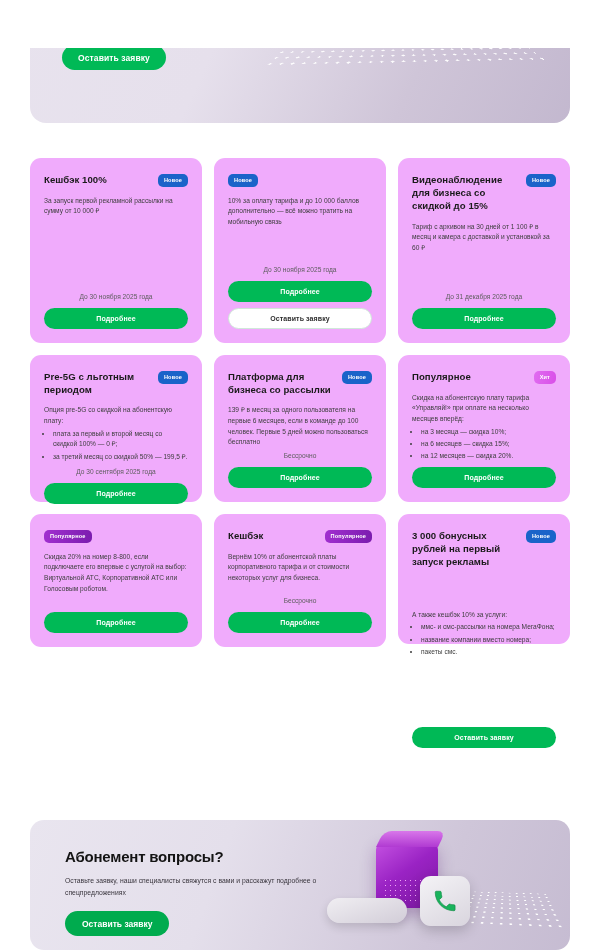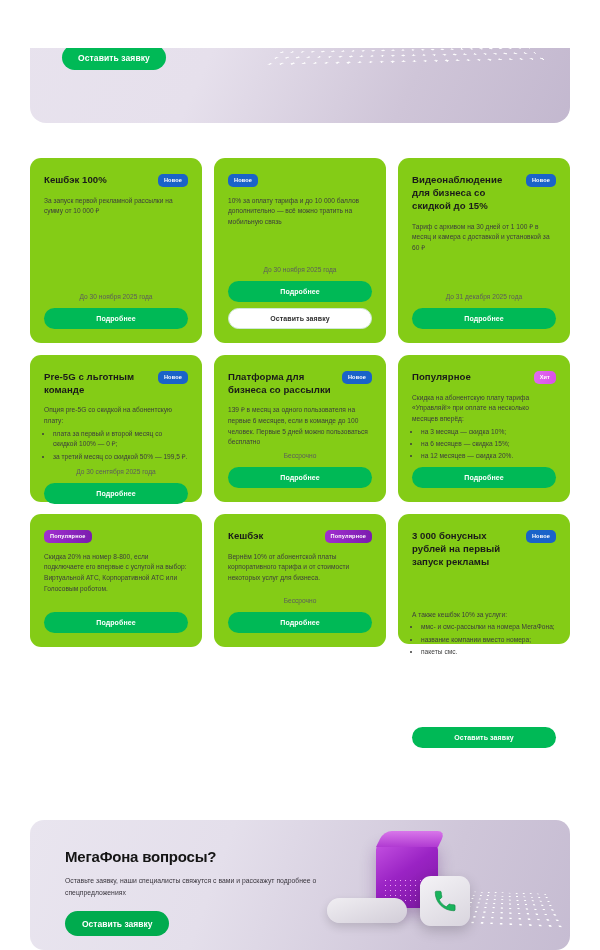--- a/index.html
+++ b/index.html
@@ -67,21 +67,21 @@
     position: absolute;
     left: 30px;
     top: 110px;
     width: 540px;
     display: grid;
     grid-template-columns: repeat(3, 172px);
     gap: 12px 12px;
   }
 
   .card {
-    background: #84cc16;
+    background: #f0abfc;
     border-radius: 11px;
     padding: 15px 14px 14px 14px;
     display: flex;
     flex-direction: column;
     position: relative;
   }
   .card.r1 { height: 185px; }
   .card.r2 { height: 147px; }
   .card.r3 { height: 133px; }
   .card.r4 { height: 130px; gap: 32px; }
@@ -286,21 +286,21 @@
         <span class="badge new">Новое</span>
       </div>
       <div class="card-desc">Тариф с архивом на 30 дней от 1 100 ₽ в месяц и камера с доставкой и установкой за 60 ₽</div>
       <div class="card-spacer"></div>
       <div class="card-date">До 31 декабря 2025 года</div>
       <button class="btn">Подробнее</button>
     </article>
 
     <article class="card r2">
       <div class="card-head">
-        <div class="card-title">Pre-5G с льготным команде</div>
+        <div class="card-title">Pre-5G с льготным периодом</div>
         <span class="badge new">Новое</span>
       </div>
       <div class="card-desc">
         <span>Опция pre-5G со скидкой на абонентскую плату:</span>
         <ul>
           <li>плата за первый и второй месяц со скидкой 100% — 0 ₽;</li>
           <li>за третий месяц со скидкой 50% — 199,5 ₽.</li>
         </ul>
       </div>
       <div class="card-spacer"></div>
@@ -374,21 +374,21 @@
       </div>
       <div class="card-spacer"></div>
 
       <button class="btn">Оставить заявку</button>
     </article>
 
   </main>
 
   <section class="bottom-banner">
     <div class="bb-inner">
-      <h2 class="bb-title">МегаФона вопросы?</h2>
+      <h2 class="bb-title">Абонемент вопросы?</h2>
       <p class="bb-sub">Оставьте заявку, наши специалисты свяжутся с вами и расскажут подробнее о спецпредложениях</p>
       <button class="bb-btn">Оставить заявку</button>
     </div>
     <div class="bb-art">
       <div class="bb-dots2"></div>
       <div class="bb-cube"></div>
       <div class="bb-bar"></div>
       <div class="bb-phone">
         <svg width="26" height="26" viewBox="0 0 24 24" aria-hidden="true">
           <path d="M6.6 10.8c1.4 2.8 3.8 5.2 6.6 6.6l2.2-2.2c.3-.3.7-.4 1.1-.3 1.2.4 2.5.6 3.8.6.6 0 1 .4 1 1V20c0 .6-.4 1-1 1C10.6 21 3 13.4 3 4c0-.6.4-1 1-1h3.5c.6 0 1 .4 1 1 0 1.3.2 2.6.6 3.8.1.4 0 .8-.3 1.1l-2.2 1.9z" fill="#19b35c" stroke="#0e8a43" stroke-width=".6"></path>

